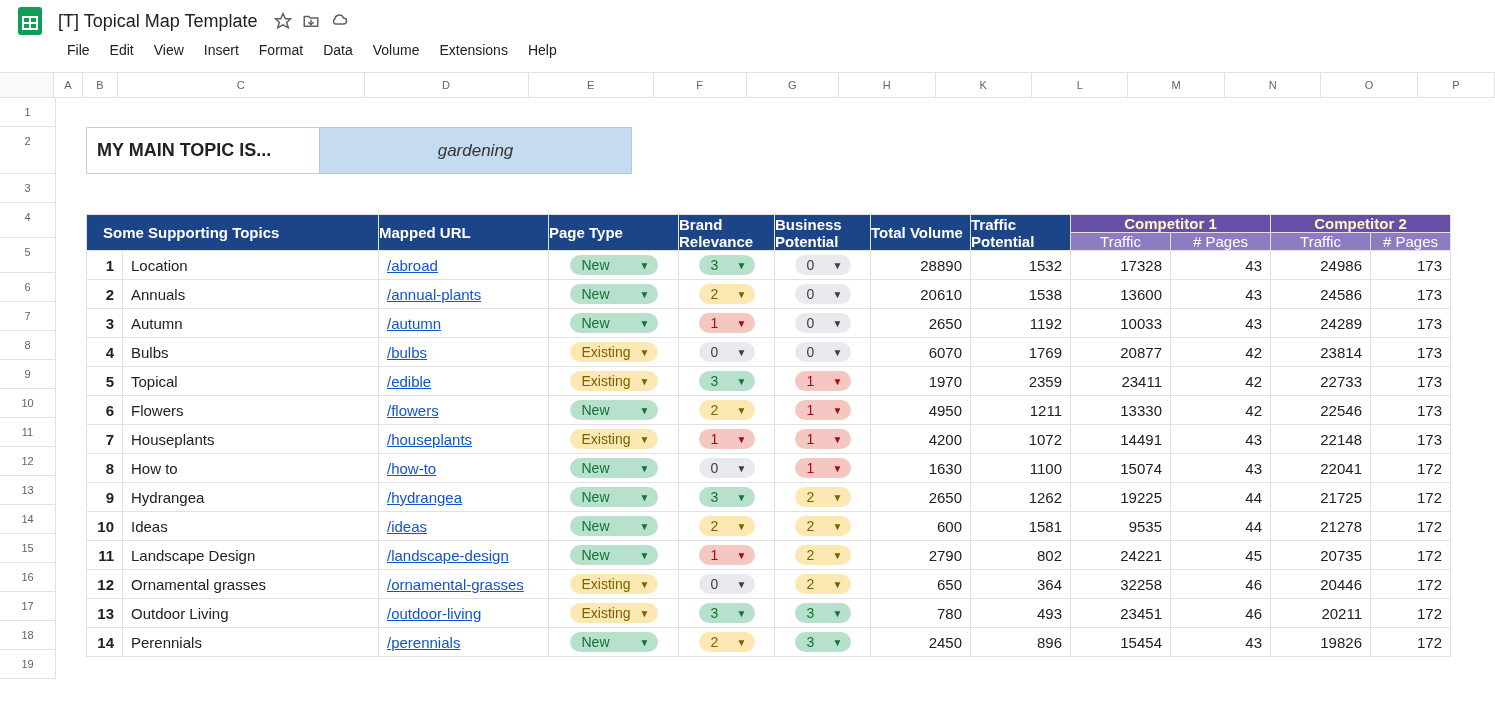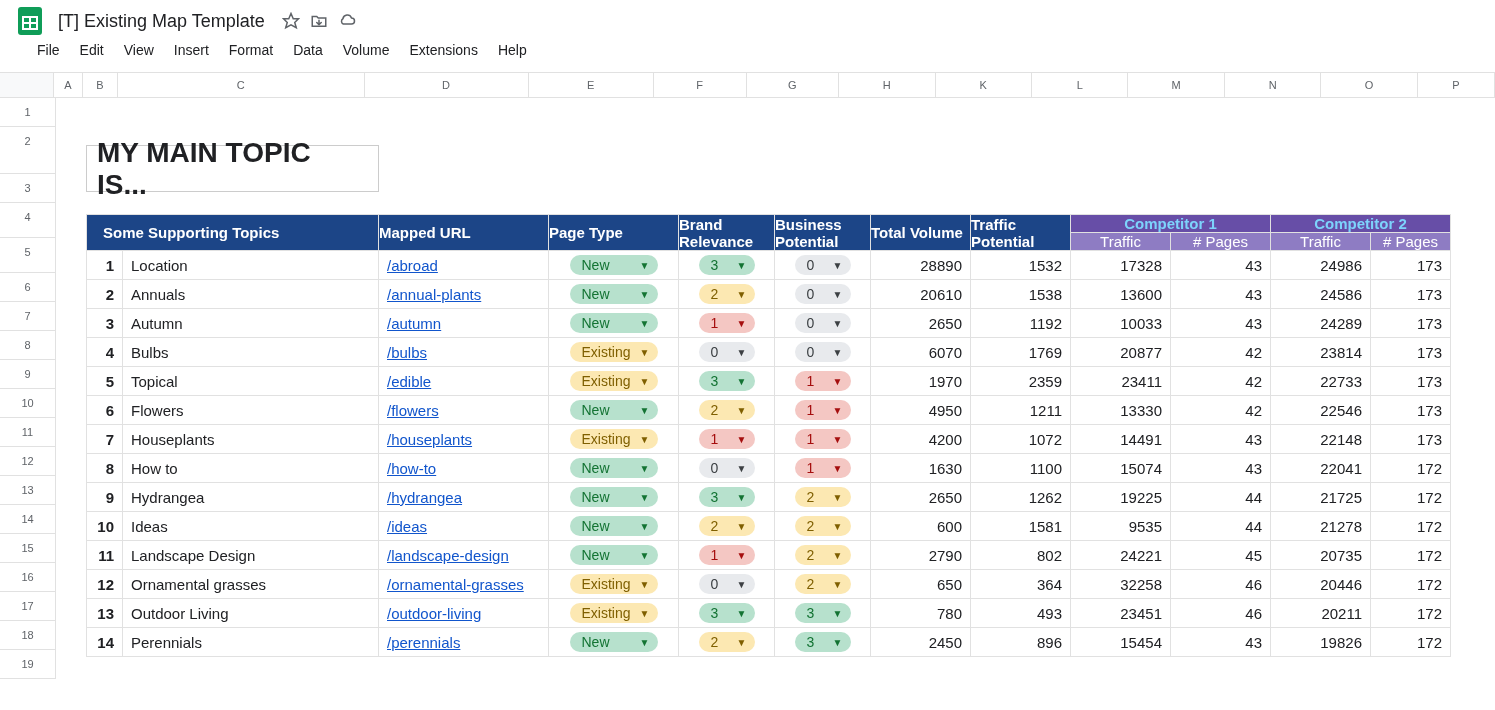--- a/index.html
+++ b/index.html
@@ -3,42 +3,42 @@
 <meta charset="utf-8">
 <style>
   * { box-sizing: border-box; margin: 0; padding: 0; }
   body { font-family: Arial, sans-serif; font-size: 14px; color: #202124; background: #fff; overflow: hidden; }
   
   .titlebar { display: flex; align-items: center; padding: 8px 12px 0 12px; height: 34px; }
   .logo { width: 36px; height: 36px; margin-right: 10px; display: flex; align-items: center; justify-content: center; }
   .doc-title { font-size: 18px; color: #202124; margin-right: 12px; }
   .title-icon { width: 20px; height: 20px; margin: 0 4px; color: #5f6368; display: inline-flex; align-items: center; justify-content: center; }
   
-  .menubar { display: flex; padding: 4px 12px 10px 28px; gap: 2px; }
+  .menubar { display: flex; padding: 4px 12px 10px 58px; gap: 2px; }
   .menubar-item { padding: 4px 9px; font-size: 14px; color: #202124; cursor: pointer; border-radius: 4px; }
   
   .sheet-area { position: relative; }
   .col-headers { display: flex; border-top: 1px solid #e1e1e1; border-bottom: 1px solid #e1e1e1; background: #fff; }
   .corner { width: 56px; height: 24px; background: #f8f9fa; border-right: 1px solid #e1e1e1; }
   .col-header { text-align: center; font-size: 11px; color: #5f6368; background: #fff; border-right: 1px solid #e1e1e1; line-height: 24px; height: 24px; }
   
   .grid-body { display: flex; }
   .row-headers { width: 56px; }
   .row-header { height: 29px; text-align: center; font-size: 11px; color: #5f6368; background: #fff; border-right: 1px solid #e1e1e1; border-bottom: 1px solid #e1e1e1; line-height: 29px; }
   
   .cells { position: relative; flex: 1; }
   
   .topic-row { position: absolute; top: 29px; left: 30px; display: flex; align-items: center; }
-  .topic-label { width: 293px; height: 47px; border: 1px solid #ccc; display: flex; align-items: center; padding: 0 10px; font-size: 28px; font-weight: bold; background: #fff; margin-top: 18px; }
+  .topic-label { width: 234px; height: 47px; border: 1px solid #ccc; display: flex; align-items: center; padding: 0 10px; font-size: 18px; font-weight: bold; background: #fff; }
   .topic-value { width: 313px; height: 47px; background: #c5dbf0; border: 1px solid #b0c9e3; display: flex; align-items: center; justify-content: center; font-size: 17px; font-style: italic; color: #333; margin-left: -1px; }
   
   .data-table { position: absolute; top: 116px; left: 30px; border-collapse: collapse; border-radius: 28px; }
   .data-table th, .data-table td { border: 1px solid #e1e1e1; padding: 0; vertical-align: middle; }
   .hdr-blue { background: #1c4587; color: #fff; font-weight: bold; font-size: 15px; text-align: left; padding: 6px 4px; }
-  .hdr-purple { background: #674ea7; color: #7dd3fc; font-weight: bold; font-size: 15px; text-align: center; padding: 4px; }
+  .hdr-purple { background: #674ea7; color: #fef9c3; font-weight: bold; font-size: 15px; text-align: center; padding: 4px; }
   .hdr-purple-sub { background: #8e7cc3; color: #fff; font-weight: normal; font-size: 15px; text-align: center; padding: 6px 4px; }
   
   .data-table td { height: 29px; font-size: 15px; padding: 0 8px; }
   .num-col { text-align: right; width: 36px; font-weight: bold; }
   .topic-col { width: 256px; text-align: left; }
   .url-col { width: 170px; text-align: left; }
   .url-col a { color: #1155cc; text-decoration: underline; }
   .chip-col { width: 130px; text-align: center; }
   .sml-chip-col { width: 96px; text-align: center; }
   .val-col { width: 100px; text-align: right; }
@@ -61,21 +61,21 @@
 
 <div class="titlebar">
   <div class="logo">
     <svg width="32" height="32" viewBox="0 0 32 32">
         <rect x="4" y="2" width="24" height="28" rx="3" fill="#0f9d58"></rect>
         <rect x="9" y="12" width="14" height="12" fill="none" stroke="#fff" stroke-width="2"></rect>
         <line x1="16" y1="12" x2="16" y2="24" stroke="#fff" stroke-width="2"></line>
         <line x1="9" y1="18" x2="23" y2="18" stroke="#fff" stroke-width="2"></line>
       </svg>
   </div>
-  <span class="doc-title">[T] Existing Map Template</span>
+  <span class="doc-title">[T] Topical Map Template</span>
   <span class="title-icon">
     <svg width="18" height="18" viewBox="0 0 24 24" fill="none" stroke="#5f6368" stroke-width="2">
         <polygon points="12,2 15,9 22,9 17,14 19,21 12,17 5,21 7,14 2,9 9,9"></polygon>
       </svg>
   </span>
   <span class="title-icon">
     <svg width="18" height="18" viewBox="0 0 24 24" fill="none" stroke="#5f6368" stroke-width="2">
         <path d="M3 6h6l2 2h10v11H3z"></path>
         <path d="M12 11v6M9 14l3 3 3-3" stroke-linecap="round"></path>
       </svg>
@@ -138,20 +138,21 @@
         <div class="row-header">15</div>
         <div class="row-header">16</div>
         <div class="row-header">17</div>
         <div class="row-header">18</div>
         <div class="row-header">19</div>
       </div>
     <div class="cells">
 
       <div class="topic-row">
         <div class="topic-label">MY MAIN TOPIC IS...</div>
+        <div class="topic-value">gardening</div>
       </div>
 
       <table class="data-table">
         <thead>
           <tr>
             <th class="hdr-blue" colspan="2" rowspan="2" style="text-align:left;padding-left:16px">Some Supporting Topics</th>
             <th class="hdr-blue" rowspan="2">Mapped URL</th>
             <th class="hdr-blue" rowspan="2">Page Type</th>
             <th class="hdr-blue" rowspan="2">Brand Relevance</th>
             <th class="hdr-blue" rowspan="2">Business Potential</th>

